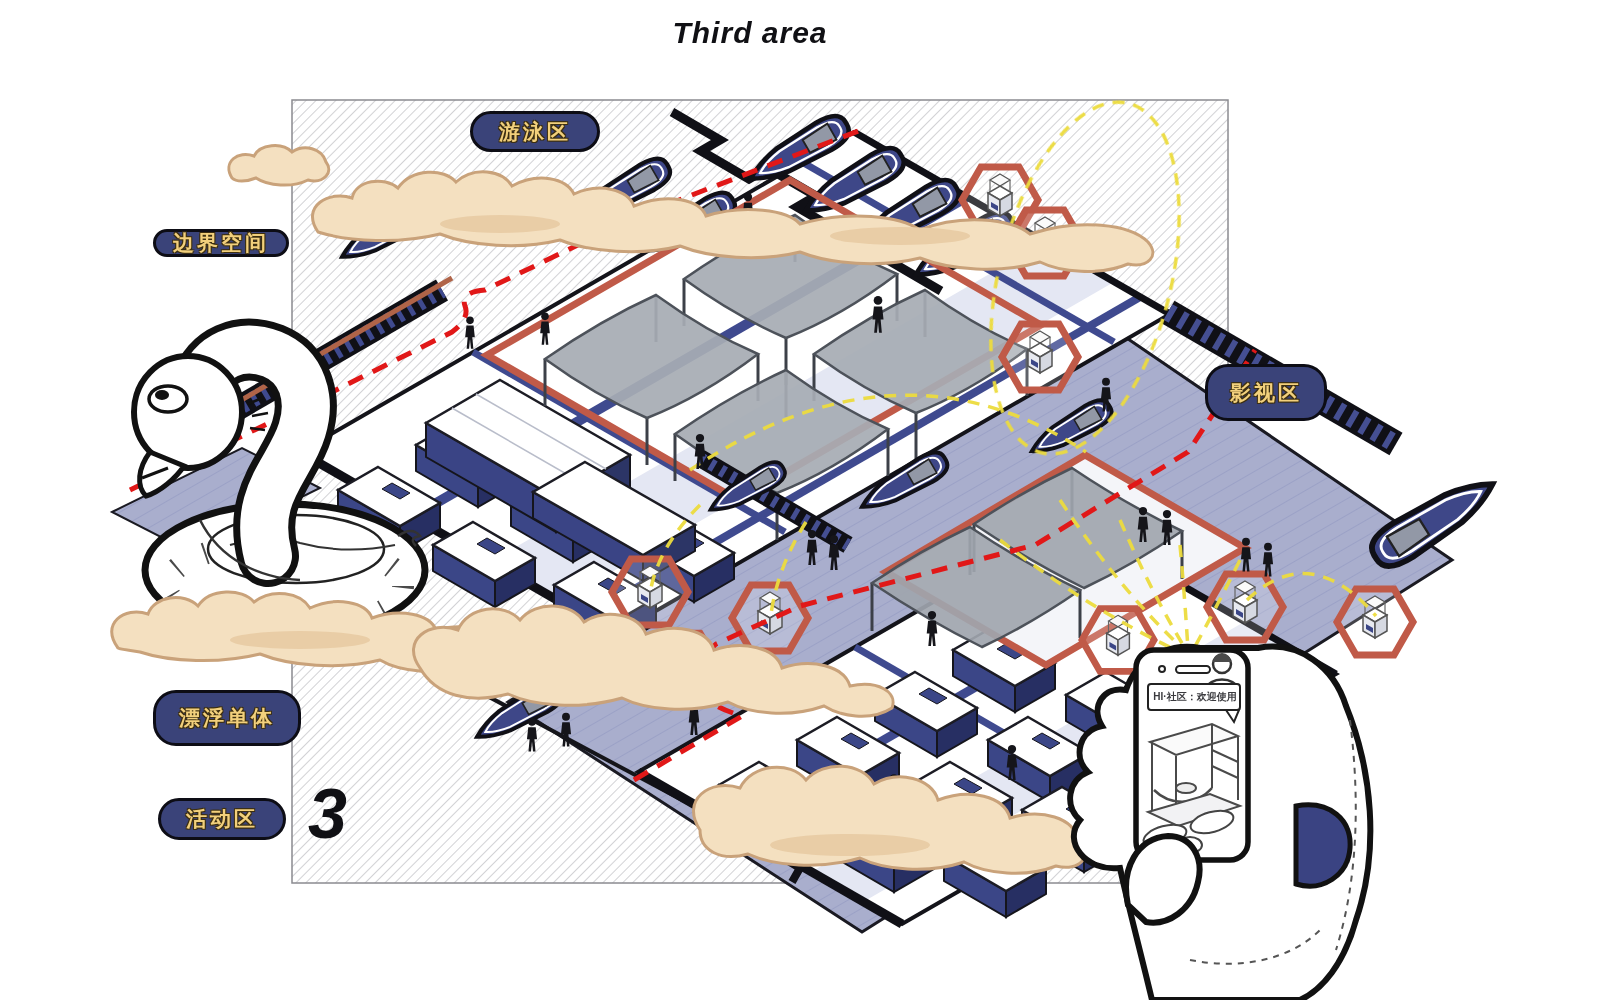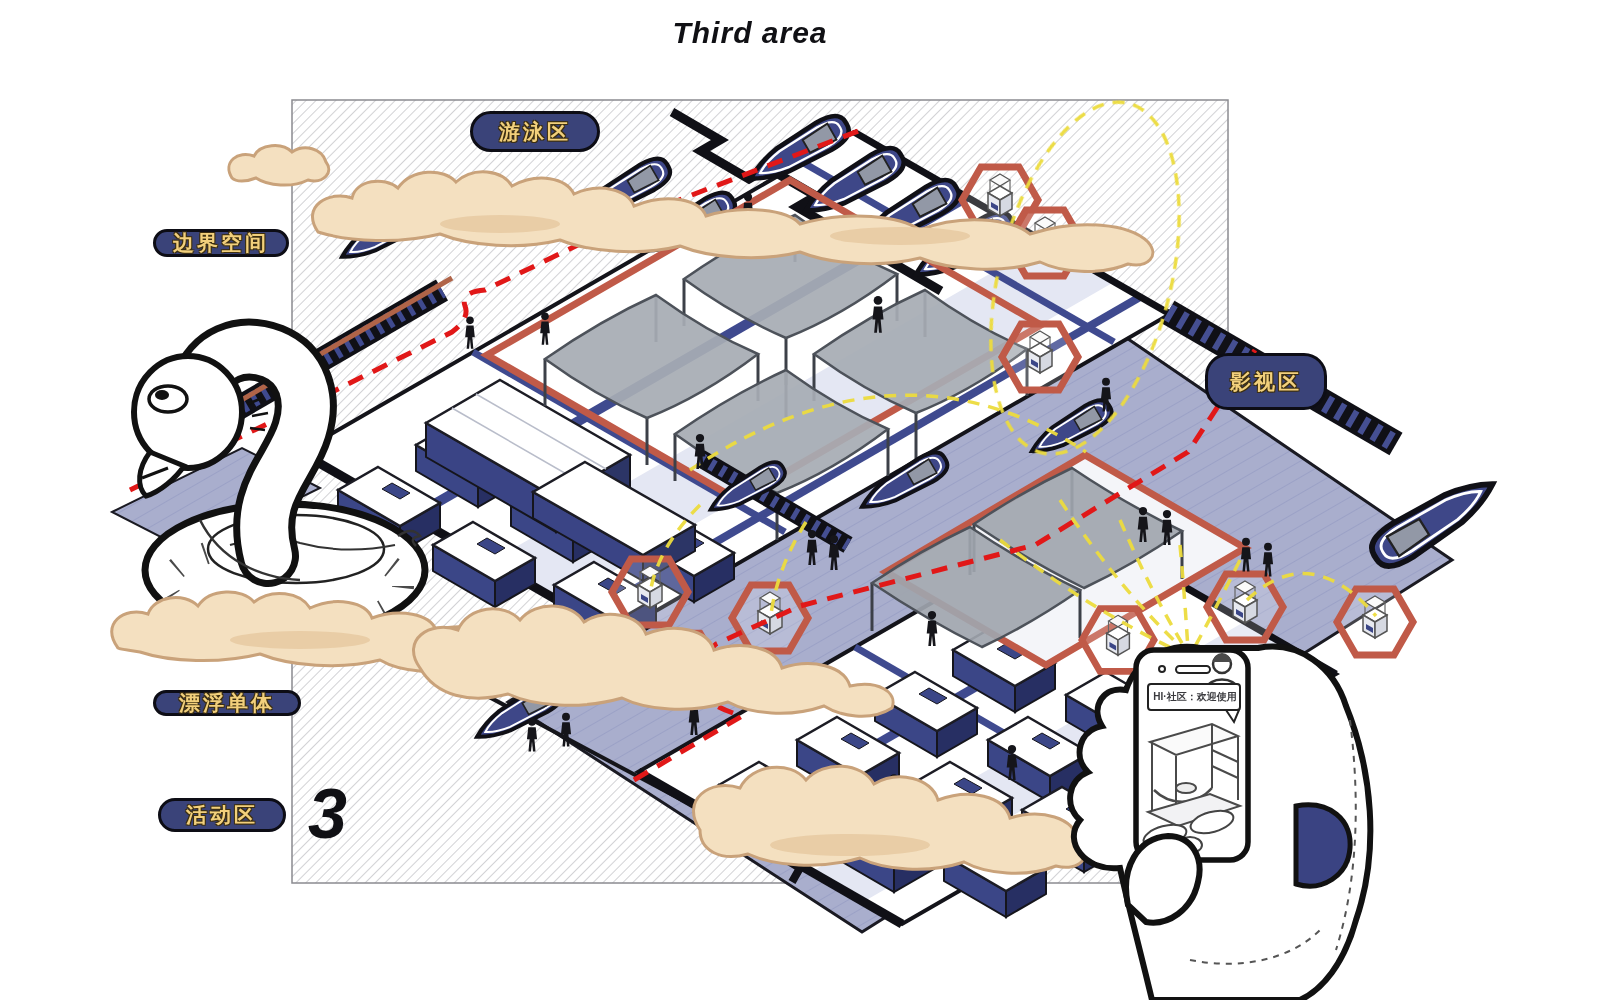--- a/index.html
+++ b/index.html
@@ -9,23 +9,23 @@
   svg{position:absolute;left:0;top:0;}
   .ovl{position:absolute;z-index:5;text-align:right;}
   .title{left:600px;top:16px;width:300px;text-align:center;font-size:30px;font-weight:bold;
          font-style:italic;color:#101014;letter-spacing:1px;}
   .pill{display:flex;align-items:center;justify-content:center;background:#3a4379;
         border:3px solid #0d0d15;border-radius:23px;color:#f2d07c;font-weight:bold;
         font-size:21px;letter-spacing:3px;box-sizing:border-box;
         text-shadow:-1px -1px 0 #3d2f10,1px -1px 0 #3d2f10,-1px 1px 0 #3d2f10,1px 1px 0 #3d2f10;}
   .pill-swim{left:470px;top:111px;width:130px;height:41px;}
   .pill-boundary{left:153px;top:229px;width:136px;height:28px;}
-  .pill-film{left:1205px;top:353px;width:122px;height:57px;}
-  .pill-float{left:153px;top:690px;width:148px;height:26px;}
-  .pill-activity{left:158px;top:798px;width:128px;height:34px;}
+  .pill-film{left:1205px;top:364px;width:122px;height:57px;}
+  .pill-float{left:153px;top:690px;width:148px;height:56px;}
+  .pill-activity{left:158px;top:798px;width:128px;height:42px;}
   .plate-number{left:308px;top:774px;font-size:70px;font-weight:900;font-style:italic;color:#101014;}
   .bubble-text{left:1151px;top:690px;width:88px;font-size:10px;font-weight:bold;color:#3a3a3e;
                text-align:center;letter-spacing:0;}
 </style>
 </head>
 <body>
 
 <div class="stage">
 <svg width="1600" height="1000" viewBox="0 0 1600 1000">
   <defs>

